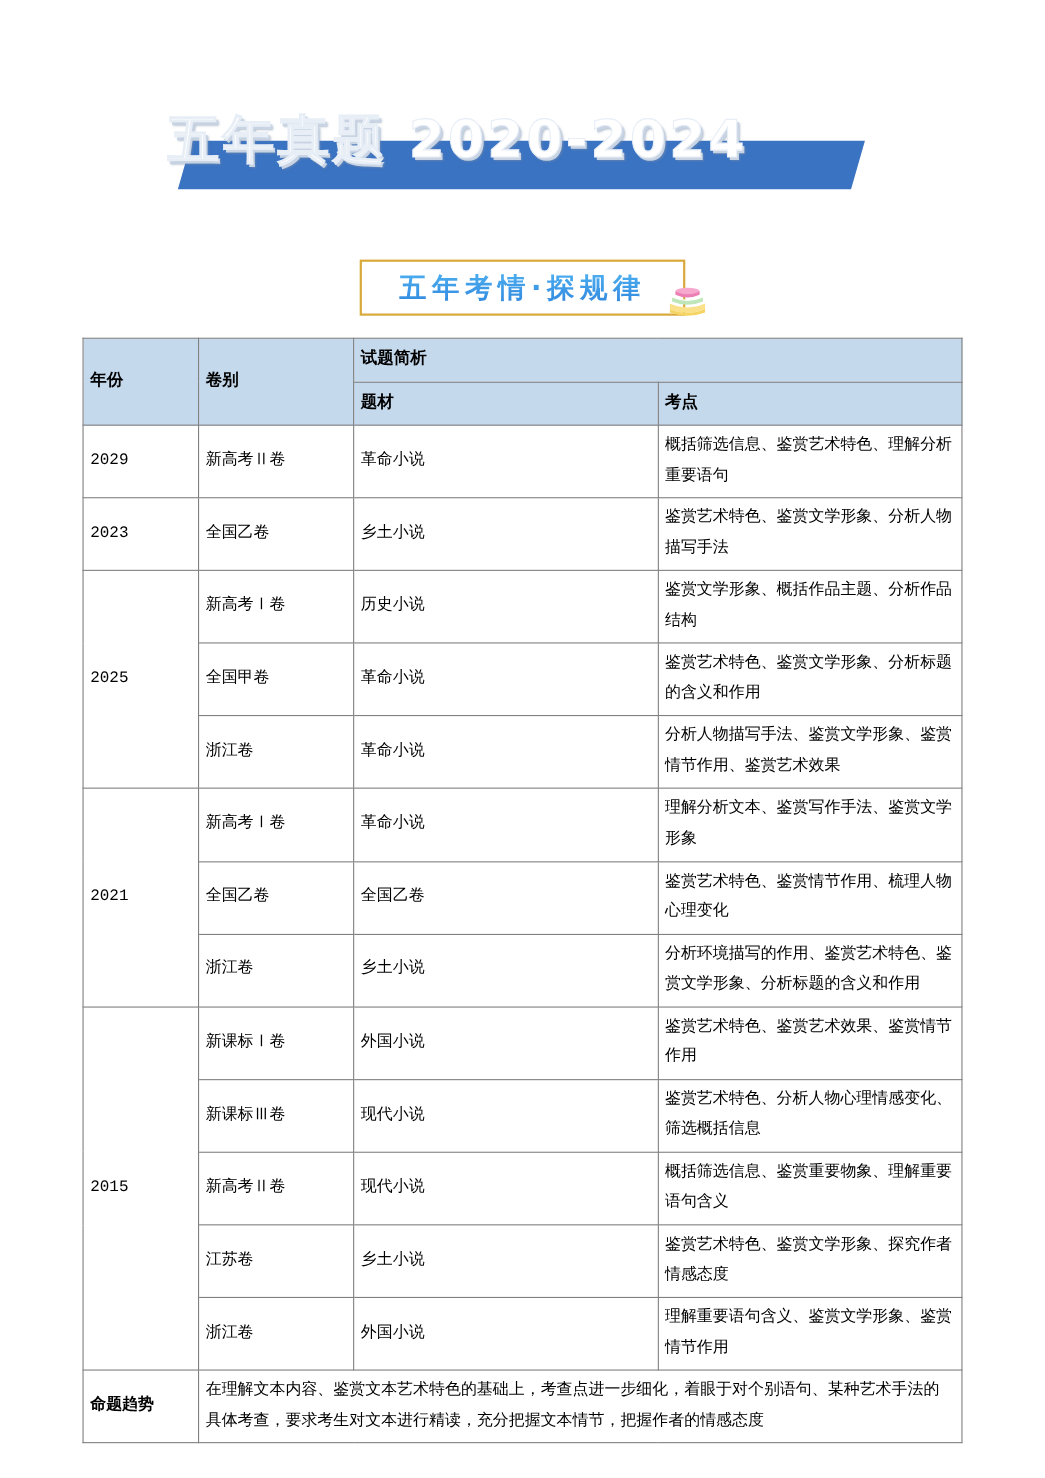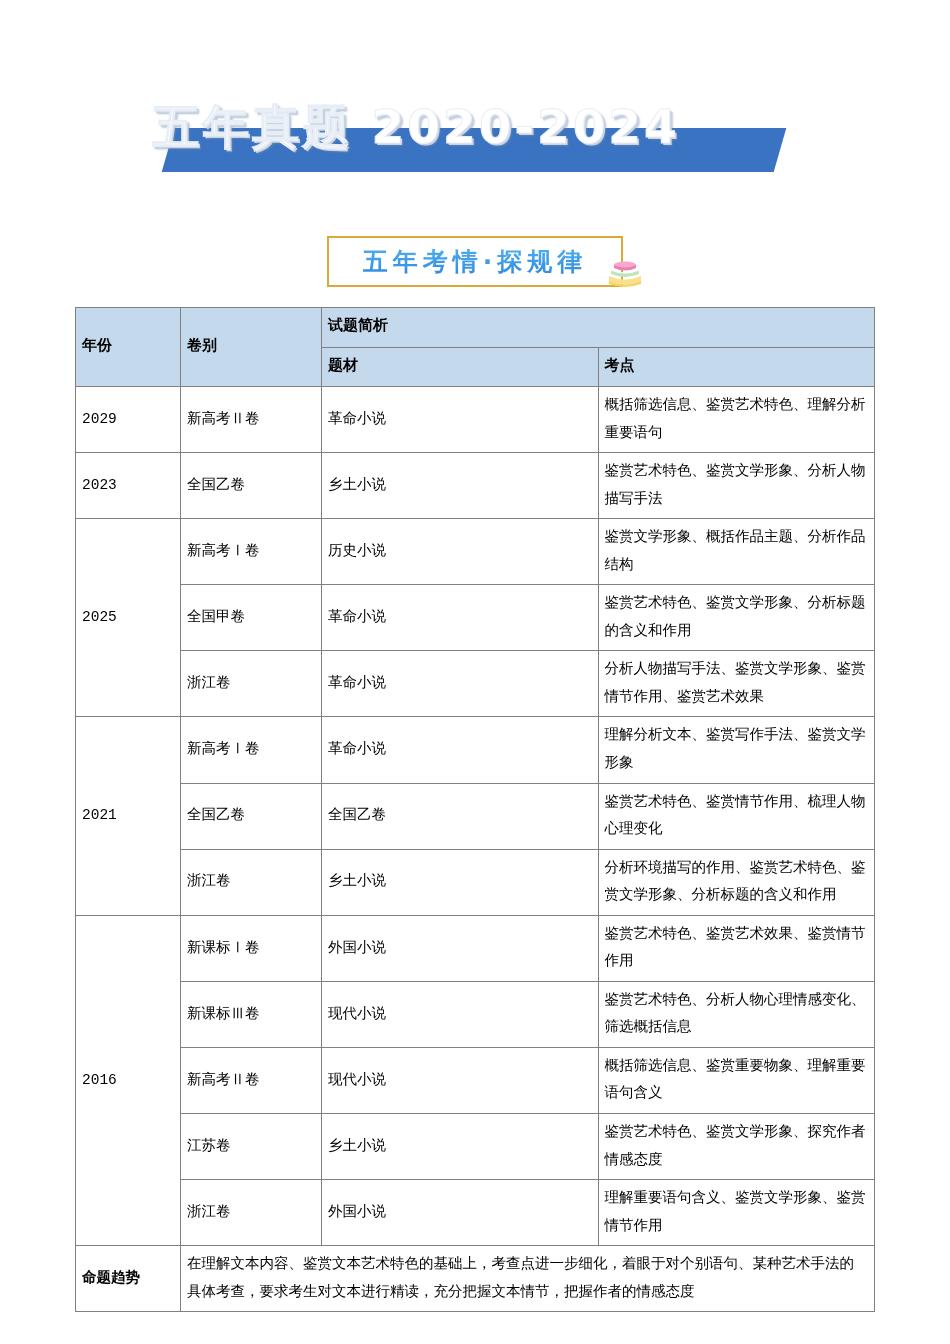--- a/index.html
+++ b/index.html
@@ -227,21 +227,21 @@
             <td class="paper">全国乙卷</td>
             <td class="genre">全国乙卷</td>
             <td class="points">鉴赏艺术特色、鉴赏情节作用、梳理人物心理变化</td>
           </tr>
           <tr>
             <td class="paper">浙江卷</td>
             <td class="genre">乡土小说</td>
             <td class="points">分析环境描写的作用、鉴赏艺术特色、鉴赏文学形象、分析标题的含义和作用</td>
           </tr>
           <tr>
-            <td class="year" rowspan="5">2016</td>
+            <td class="year" rowspan="5">2015</td>
             <td class="paper">新课标Ⅰ卷</td>
             <td class="genre">外国小说</td>
             <td class="points">鉴赏艺术特色、鉴赏艺术效果、鉴赏情节作用</td>
           </tr>
           <tr>
             <td class="paper">新课标Ⅲ卷</td>
             <td class="genre">现代小说</td>
             <td class="points">鉴赏艺术特色、分析人物心理情感变化、筛选概括信息</td>
           </tr>
           <tr>

